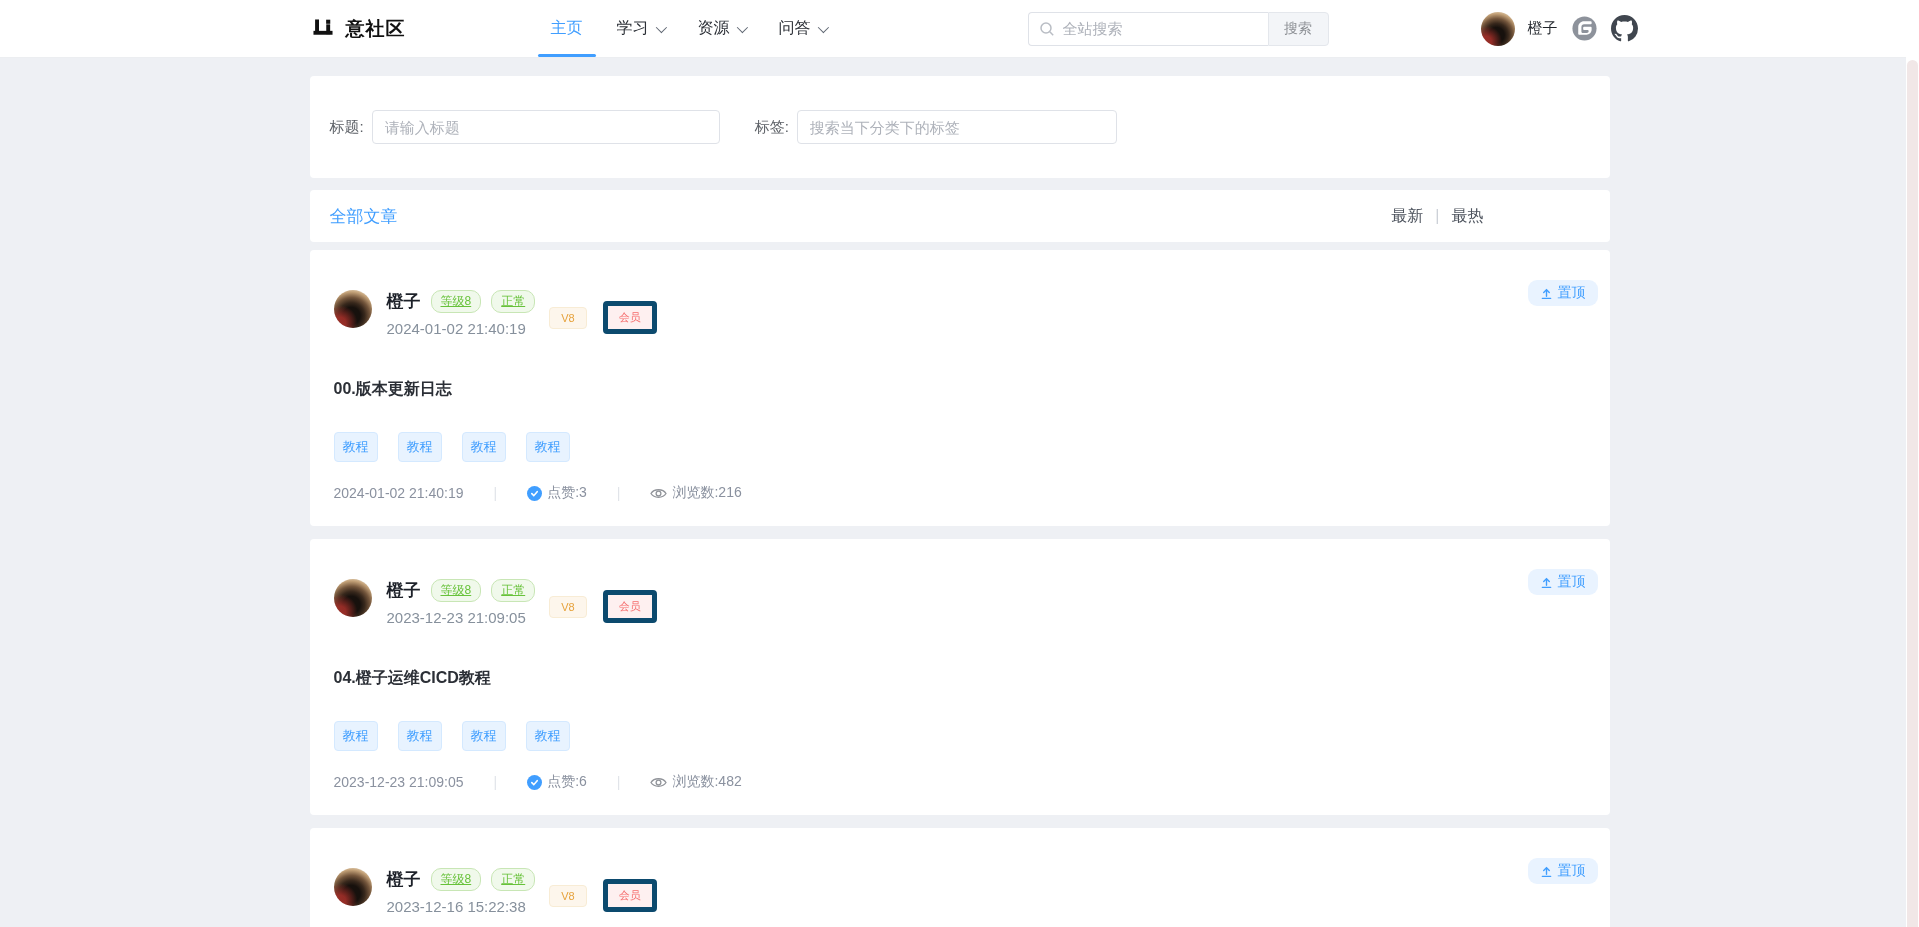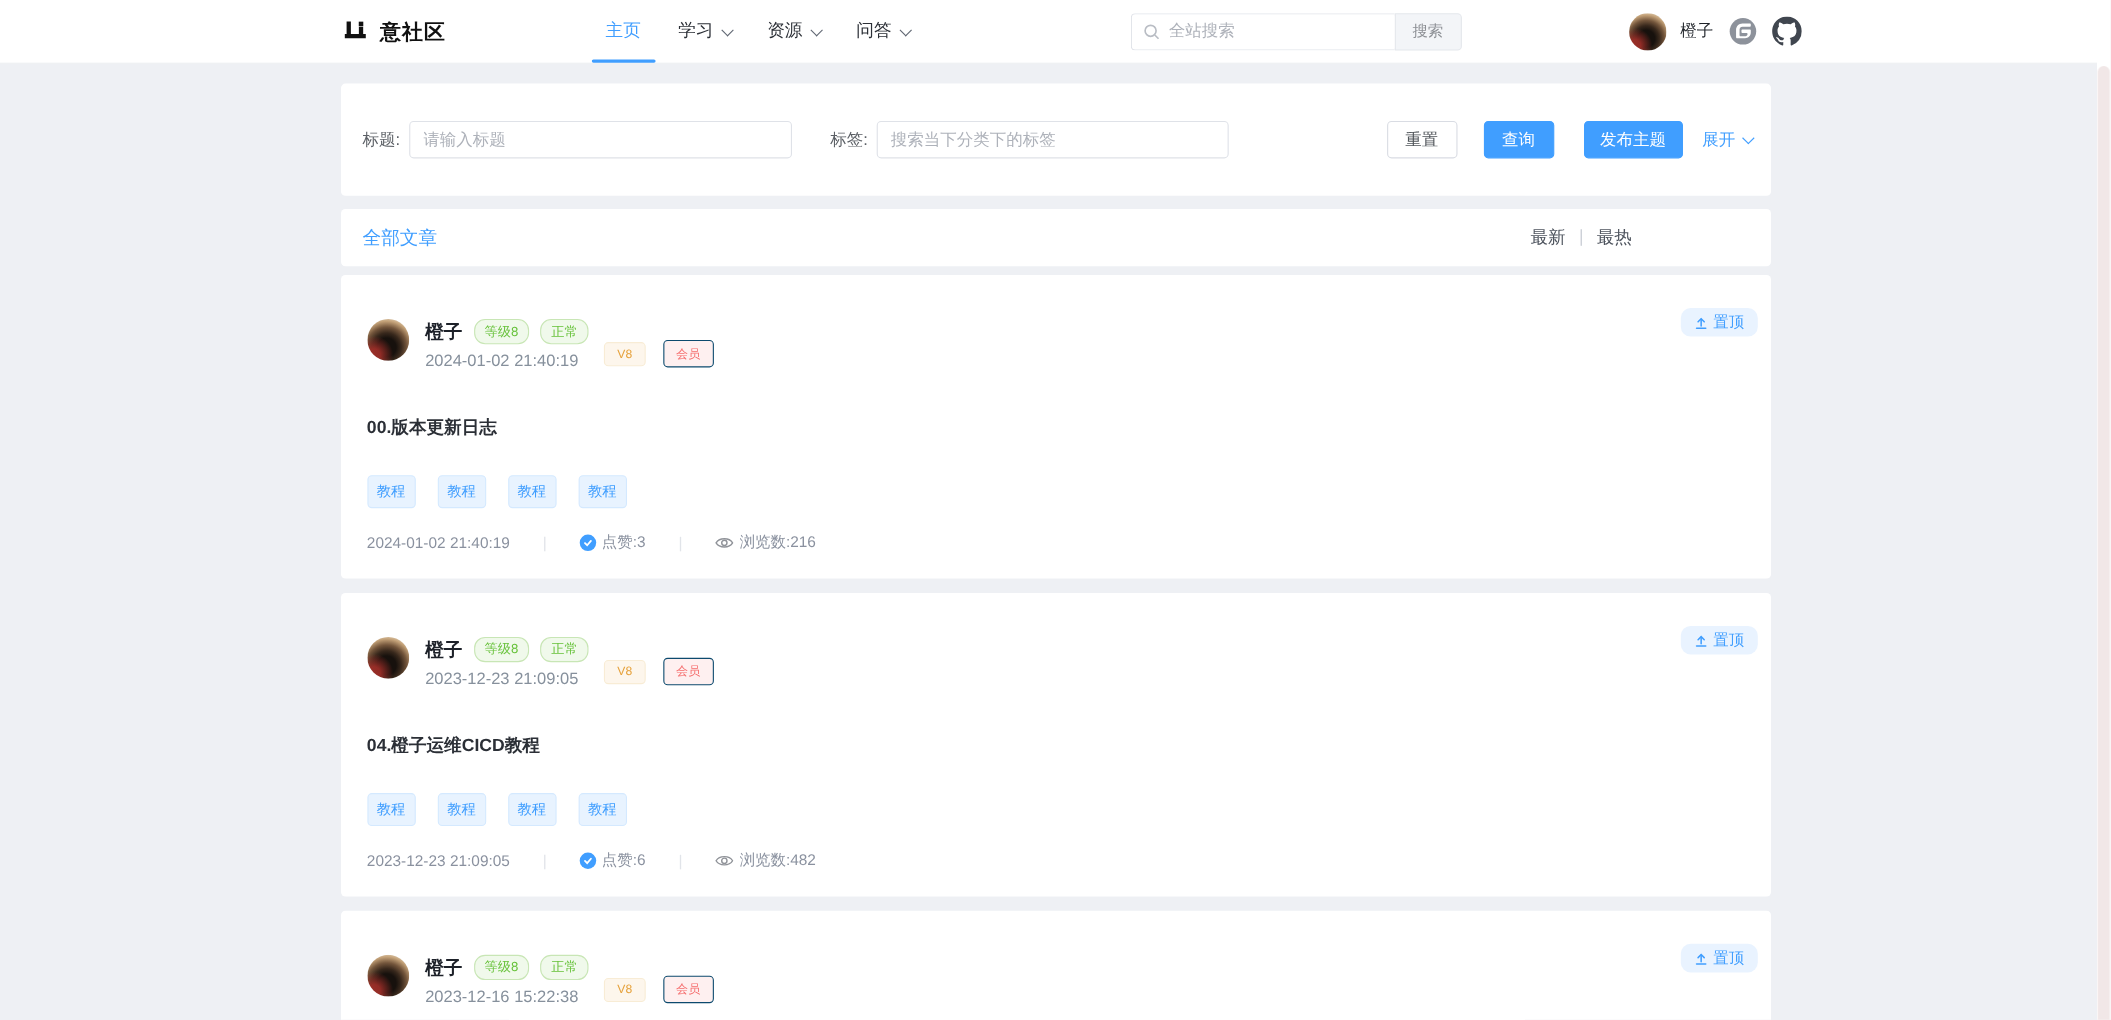--- a/index.html
+++ b/index.html
@@ -99,26 +99,26 @@
     background:#e9f3ff; color:#409eff; font-size:14px; border:none; border-radius:9px;
     display:flex; align-items:center; gap:5px; cursor:pointer;
   }
   .author-row { display:flex; margin-top:22px; }
   .author-info { margin-left:15px; }
   .name-line { display:flex; align-items:center; gap:10px; }
   .author-name { font-size:17px; font-weight:bold; color:#1d2129; cursor:pointer; }
   .pill {
     font-size:12px; padding:2px 9px; border-radius:10px; white-space:nowrap;
   }
-  .pill.green { color:#67c23a; background:#f0f9eb; border:1px solid #c8e6b5; }
+  .pill.green { color:#67c23a; background:#f0f9eb; border:1px solid #c8e6b5;text-decoration:underline; }
   .author-date { font-size:15px; color:#86909c; margin-top:7px; }
   .vip-badges { display:flex; align-items:center; gap:16px; margin-left:14px; align-self:flex-end; margin-bottom:3px; }
   .tagbox { font-size:11px; padding:4px 11px; border-radius:4px; white-space:nowrap; }
   .tagbox.orange { color:#e6a23c; background:#fdf6ec; border:1px solid #f8ecd5; }
-  .tagbox.red { color:#f56c6c; background:#fef0f0; border:1px solid #0c4a6e; }
+  .tagbox.red { color:#f56c6c; background:#fef0f0; border:5px solid #0c4a6e; }
   .post-title { margin-top:42px; font-size:16px; color:#2b2f36; cursor:pointer; }
   .tags-row { margin-top:32px; display:flex; gap:20px; }
   .tag-pill {
     font-size:13px; color:#409eff; background:#e8f3ff; border:1px solid #d4e9ff;
     border-radius:4px; padding:5px 8px; cursor:pointer;
   }
   .post-footer { margin-top:22px; display:flex; align-items:center; font-size:14px; color:#8a919f; }
   .foot-sep { color:#e1e4e9; margin:0 30px; }
   .stat { display:flex; align-items:center; gap:5px; }
   .like-ico {
@@ -193,29 +193,20 @@
 </header>
 
 <main>
   <div class="container">
 
     <section class="card filter-card">
       <span class="f-label">标题:</span>
       <input class="f-input title" type="text" placeholder="请输入标题" style="">
       <span class="f-label second">标签:</span>
       <input class="f-input tag" type="text" placeholder="搜索当下分类下的标签" style="">
-      <div class="filter-actions">
-        <button class="btn plain reset">重置</button>
-        <button class="btn primary query">查询</button>
-        <button class="btn primary publish">发布主题</button>
-        <span class="expand-link">
-          <span>展开</span>
-          <i class="chev blue"></i>
-        </span>
-      </div>
     </section>
 
     <section class="card list-header">
       <span class="list-title">全部文章</span>
       <div class="sort-group">
         <span class="sort-item">最新</span>
         <span class="sort-sep">|</span>
         <span class="sort-item">最热</span>
       </div>
     </section>

